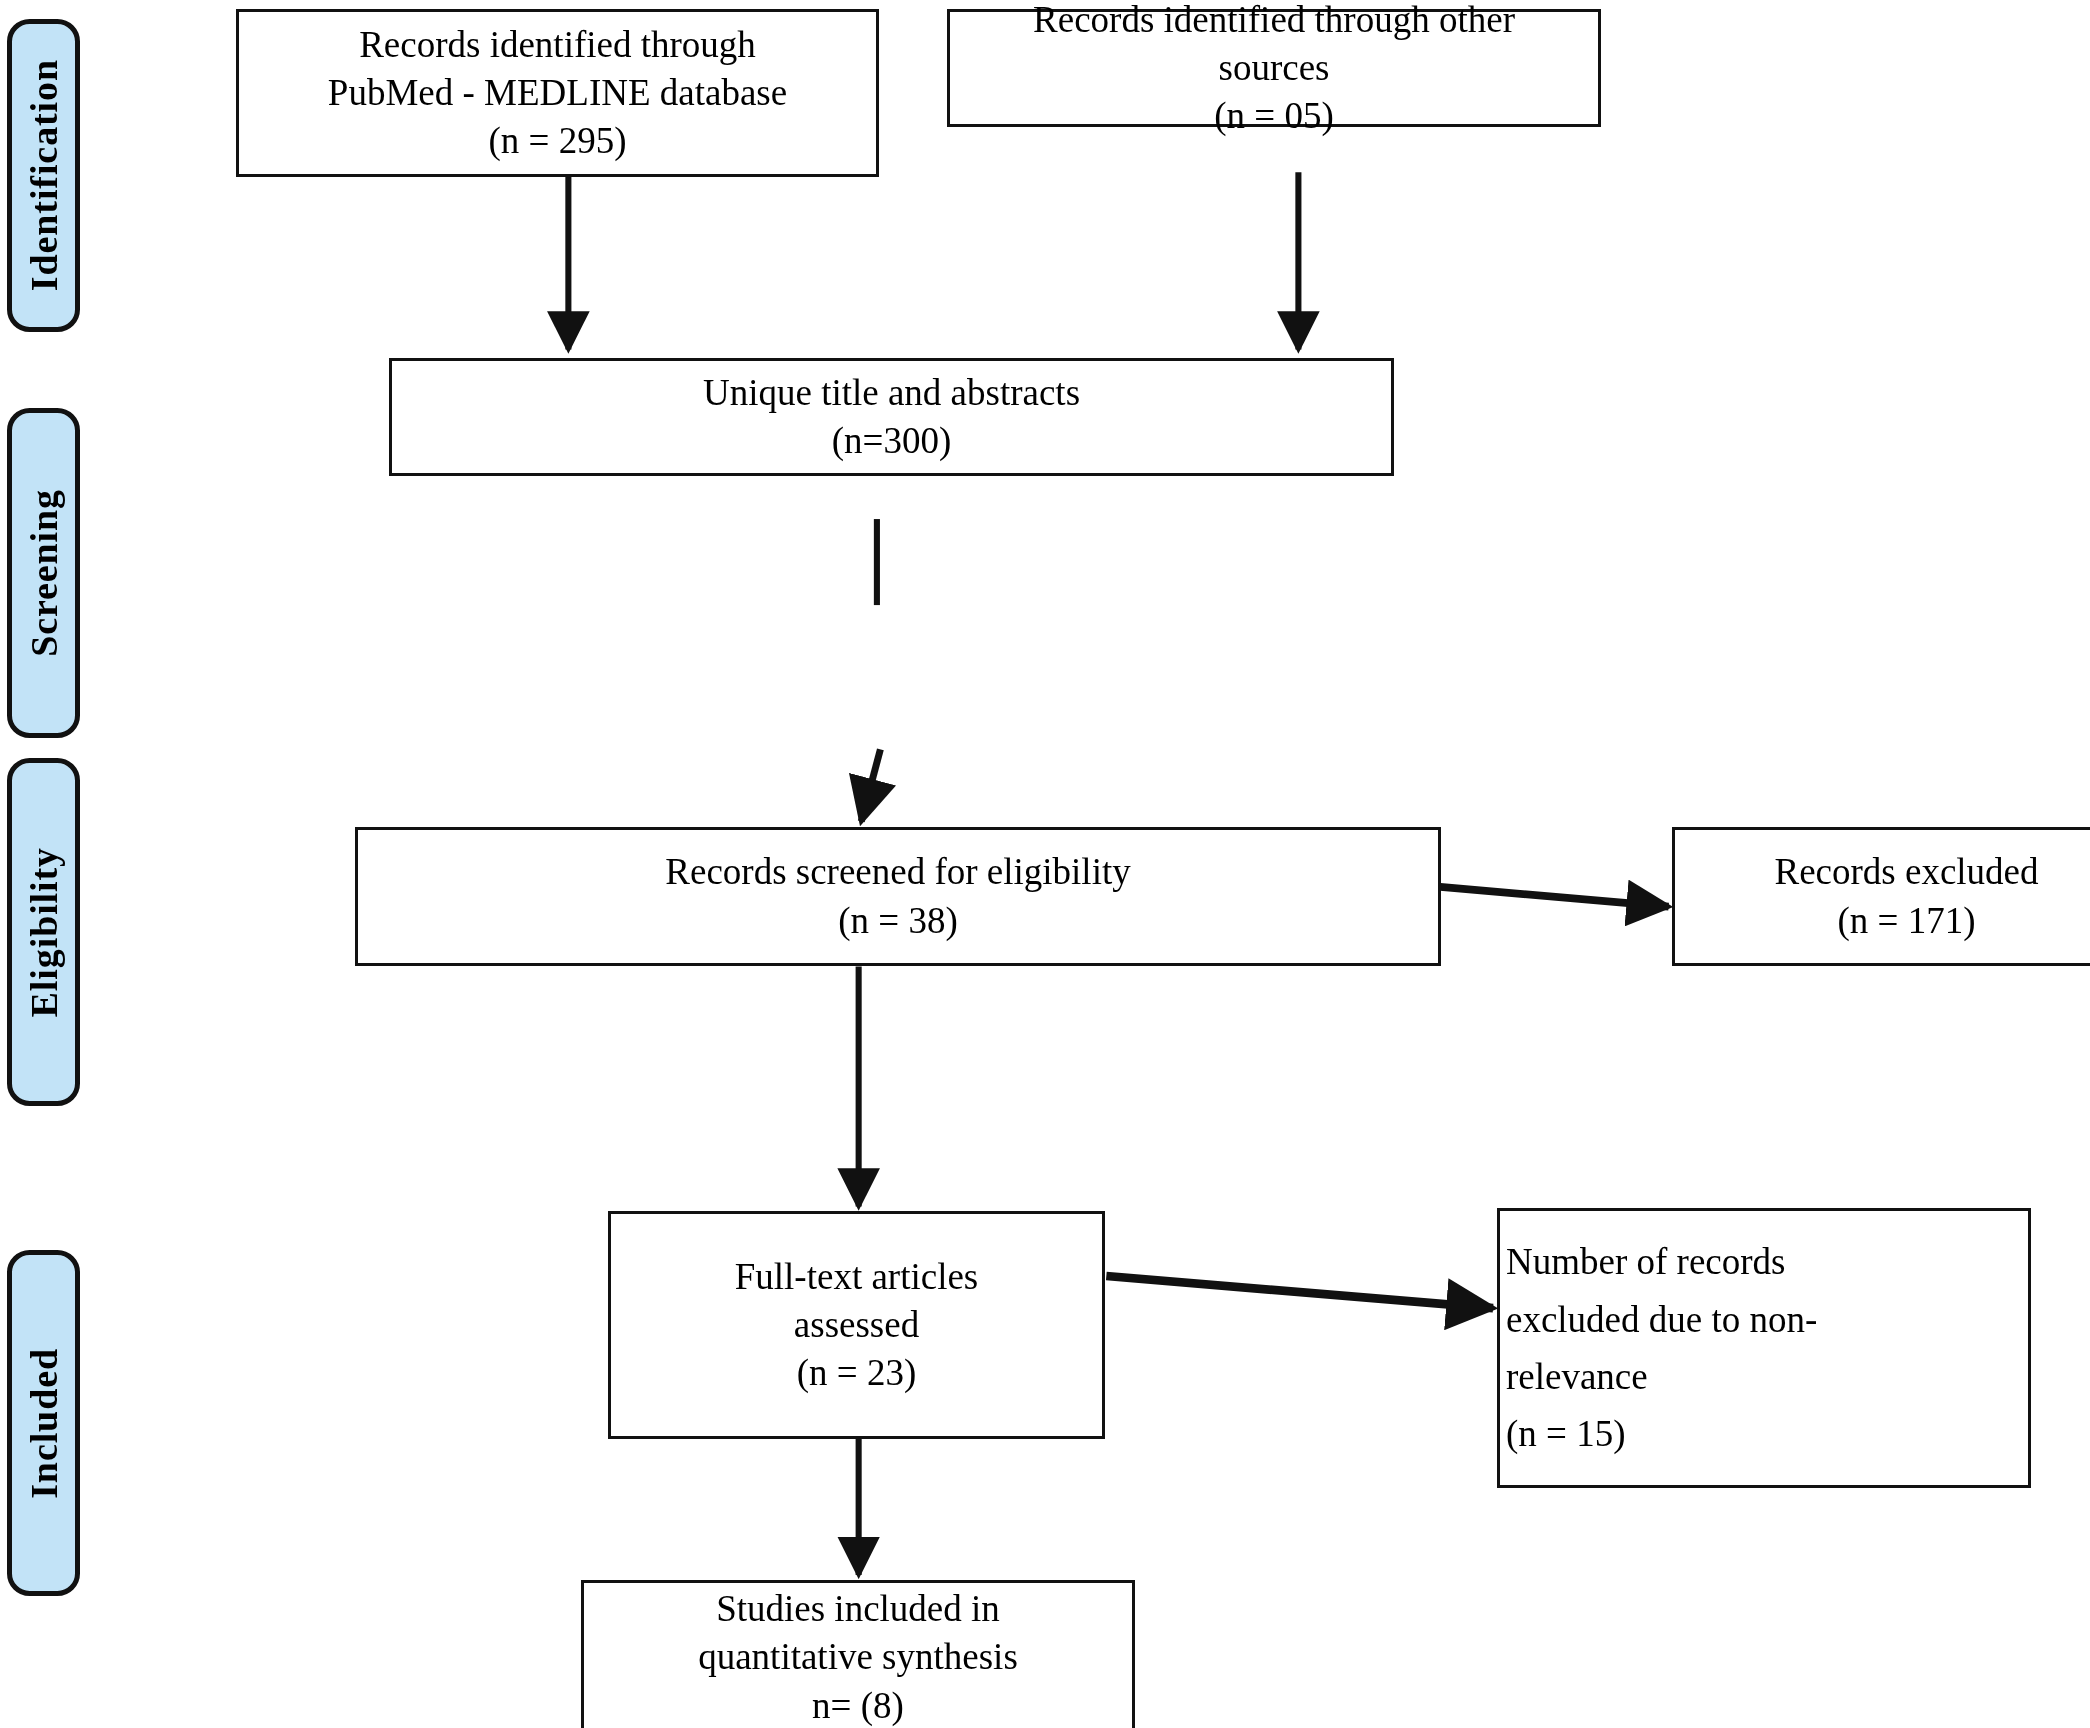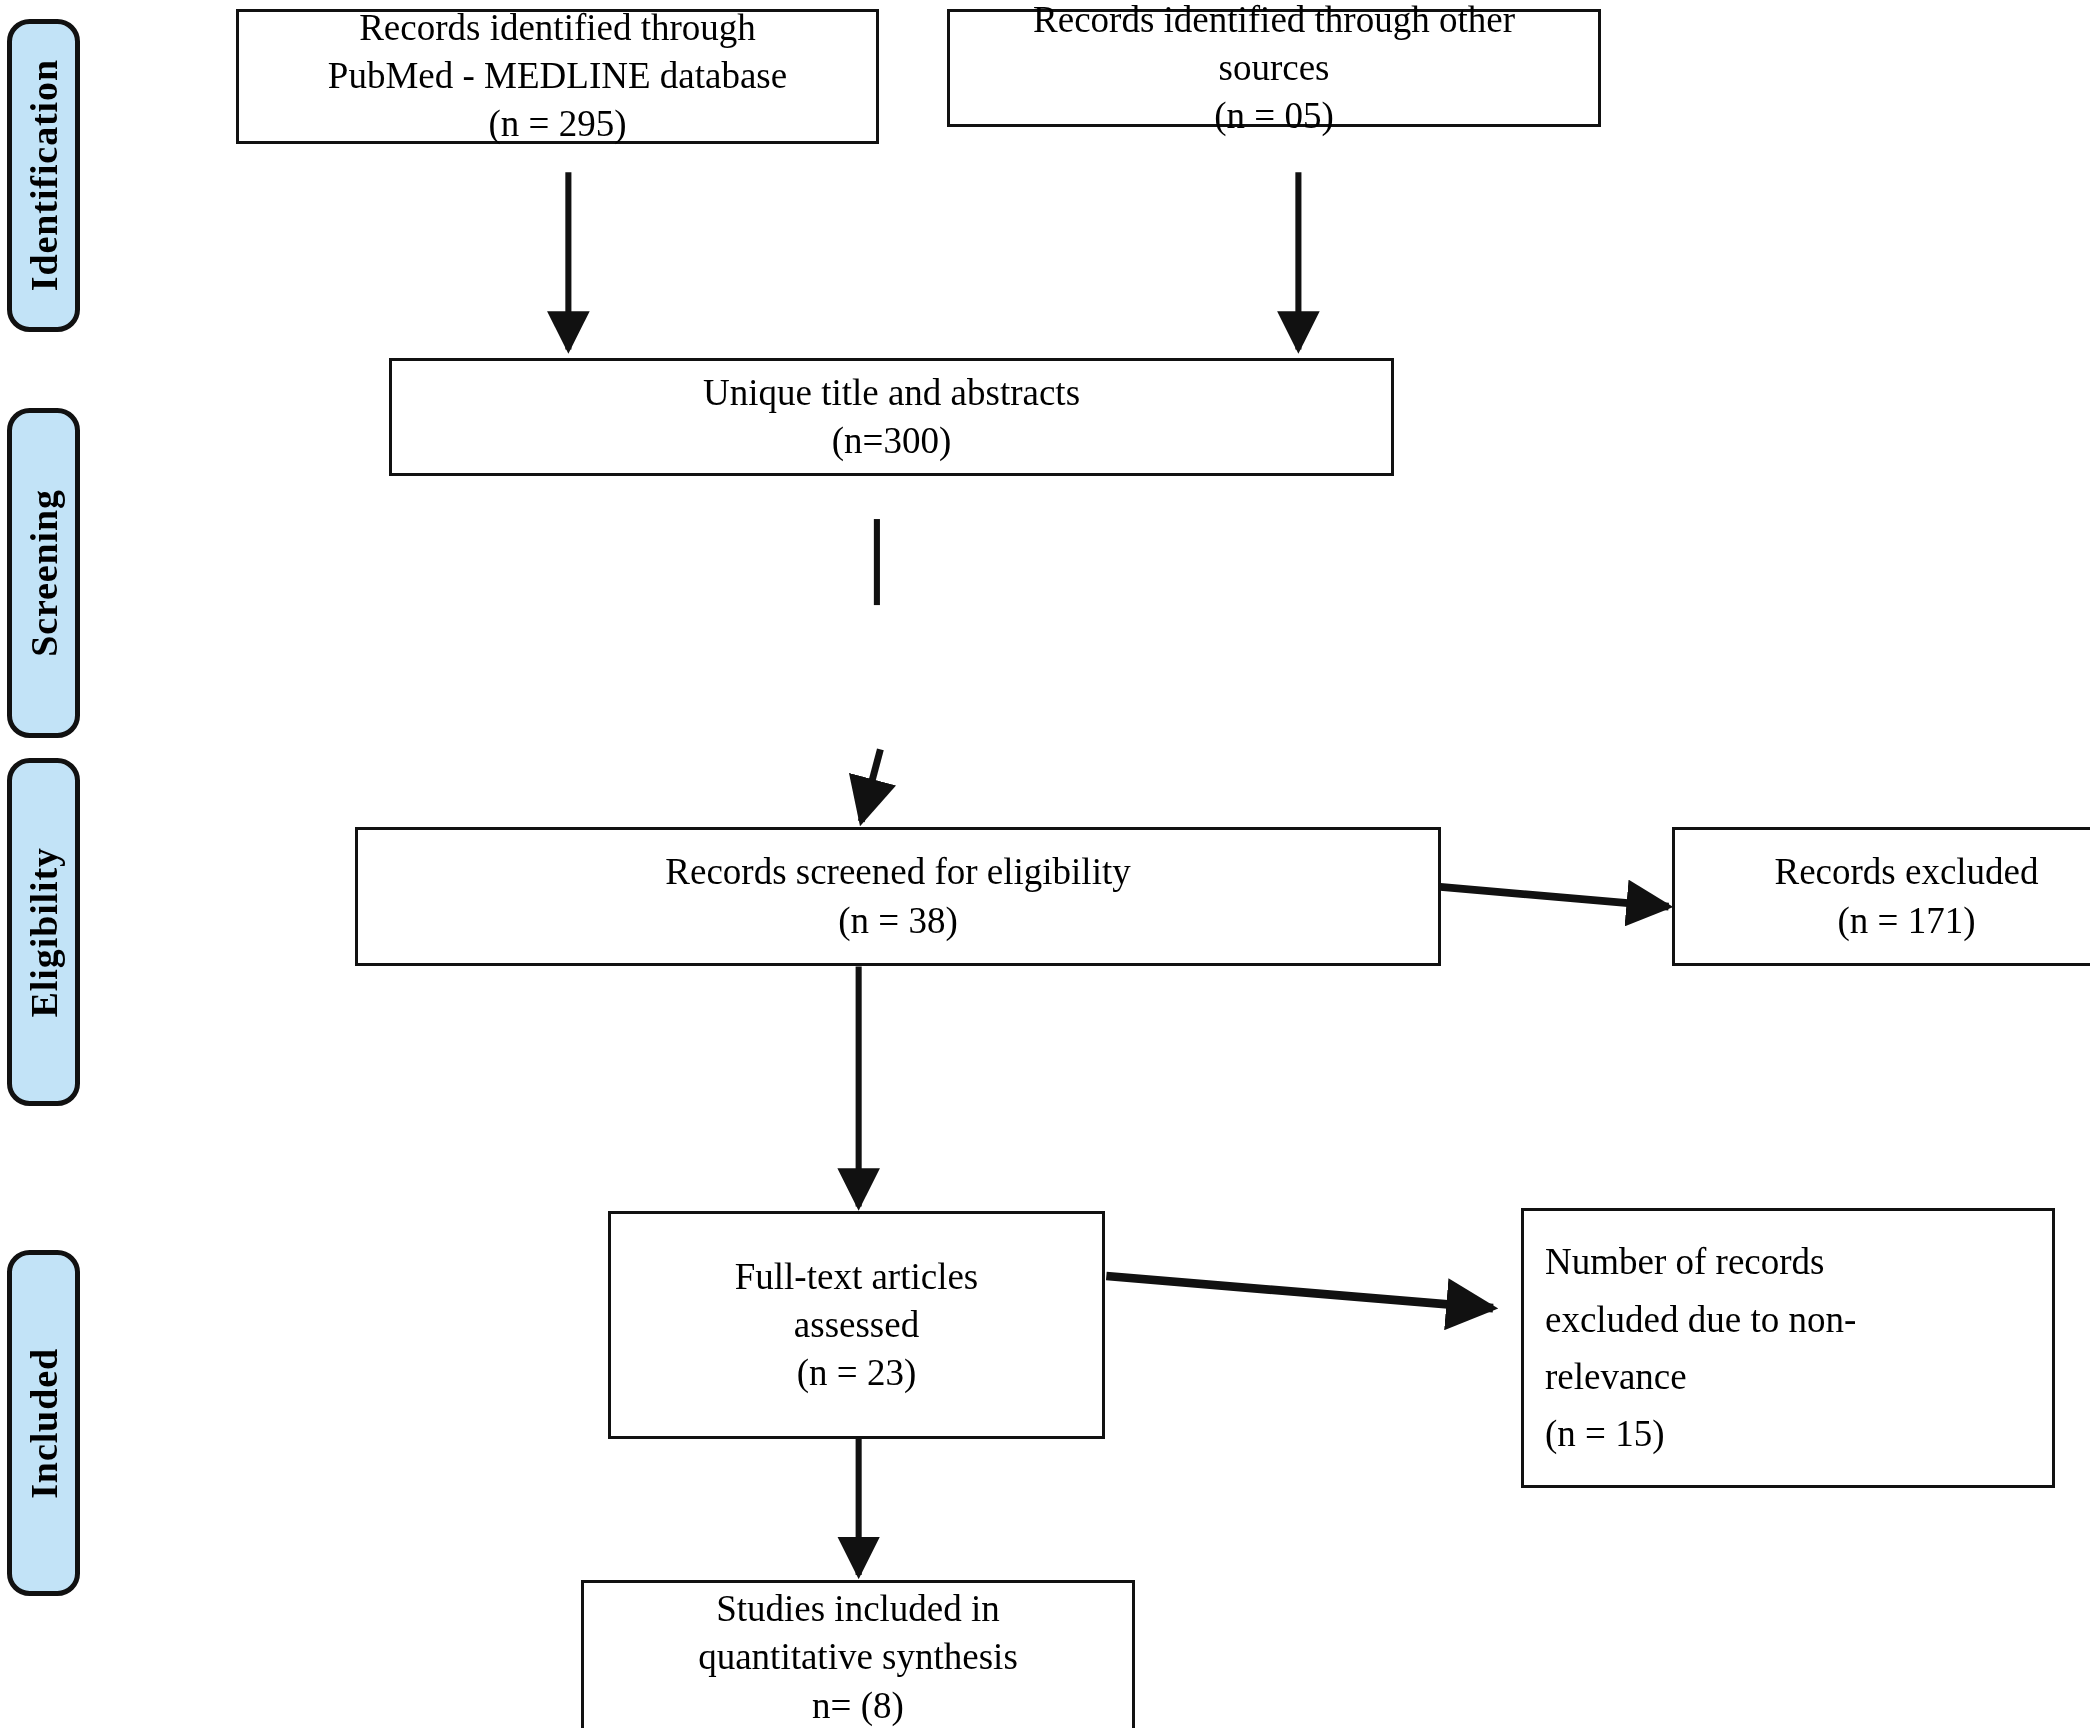--- a/index.html
+++ b/index.html
@@ -51,22 +51,21 @@
   }
   .flow-box .box-text {
     font-size: 37px;
     line-height: 1.30;
     color: #000000;
     text-align: center;
     white-space: pre-line;
   }
   .flow-box.align-left {
     justify-content: flex-start;
-    padding-left: 21px;
-    margin-left: 24px;
+    padding-left: 6px;
   }
   .flow-box.align-left .box-text {
     text-align: left;
   }
   .flow-box.tall-line .box-text {
     line-height: 1.55;
   }
 
   
   #connectors {
@@ -119,21 +118,21 @@
   </div>
 
   <div class="stage-pill" style="left:7px; top:758px; width:73px; height:348px;">
     <span class="stage-label">Eligibility</span>
   </div>
 
   <div class="stage-pill" style="left:7px; top:1250px; width:73px; height:346px;">
     <span class="stage-label">Included</span>
   </div>
 
-  <div class="flow-box" style="left:236px; top:8.7px; width:643px; height:135px;">
+  <div class="flow-box" style="left:236px; top:8.7px; width:643px; height:168px;">
     <span class="box-text">Records identified through
 PubMed - MEDLINE database
 (n = 295)</span>
   </div>
 
   <div class="flow-box" style="left:947px; top:8.7px; width:654px; height:118px;">
     <span class="box-text">Records identified through other
 sources
 (n = 05)</span>
   </div>

